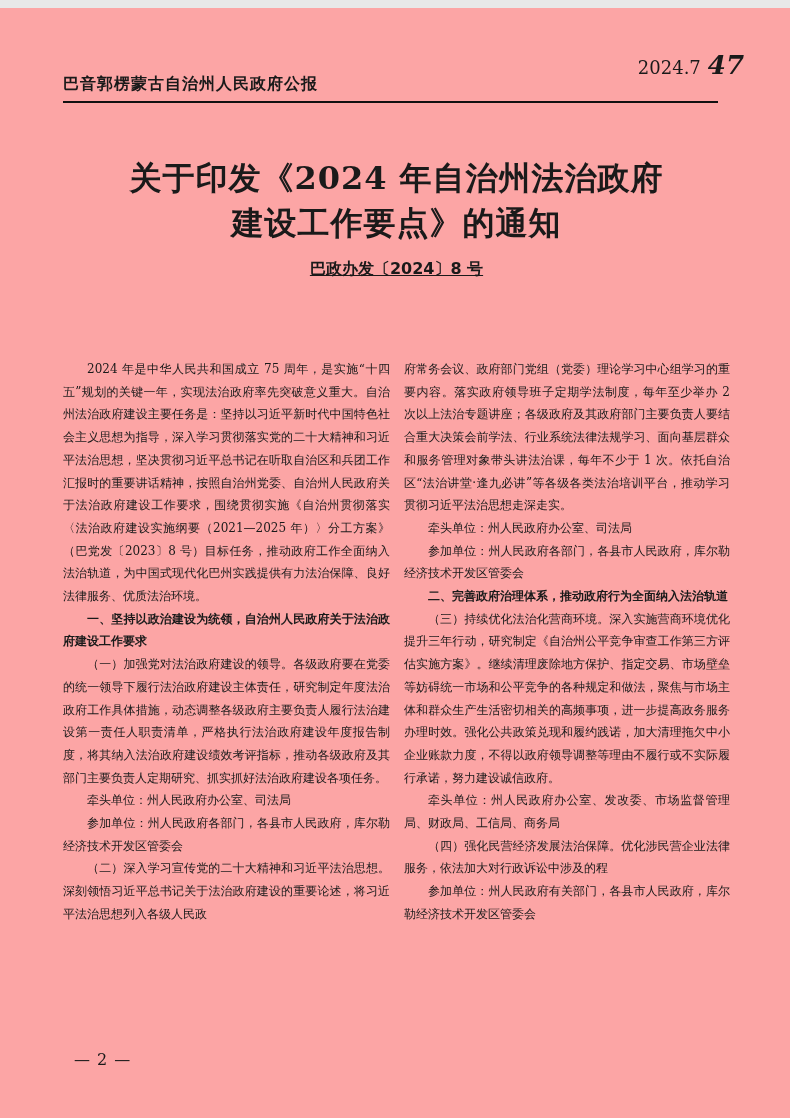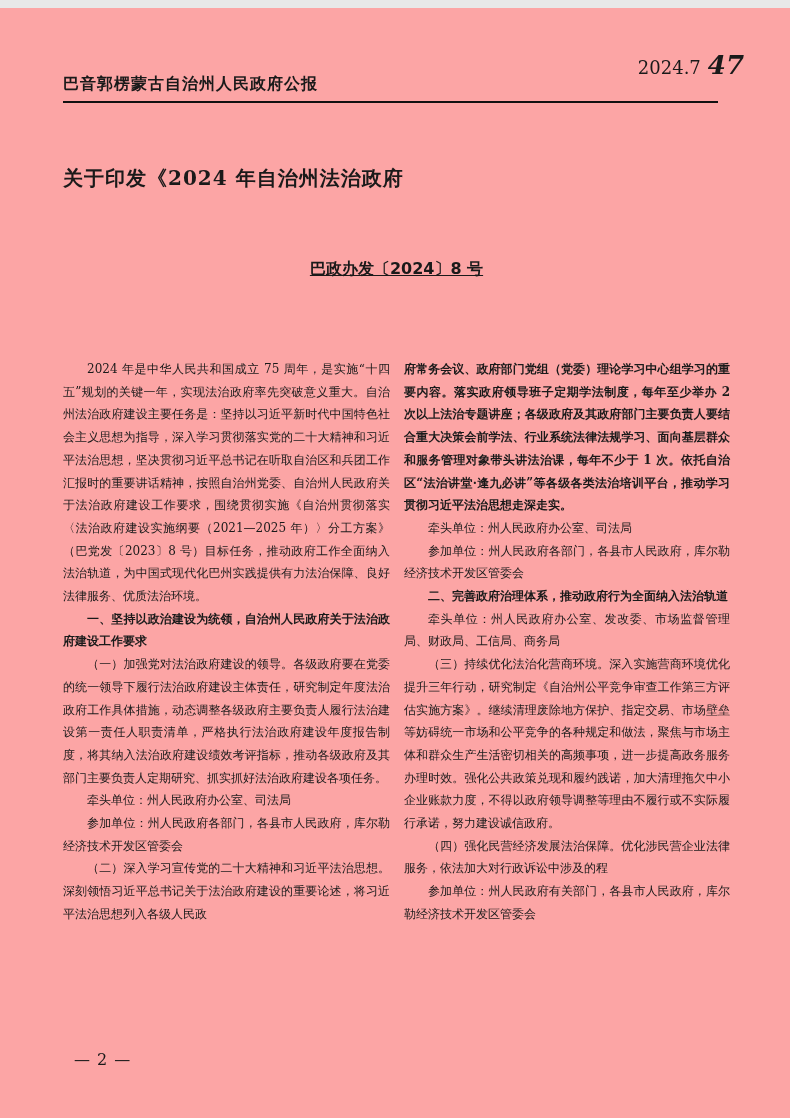--- a/index.html
+++ b/index.html
@@ -54,24 +54,24 @@
     height: 2px;
     background: #111;
   }
 
   
   .doc-title {
     position: absolute;
     left: 63px;
     width: 667px;
     top: 148px;
-    text-align: left;
+    text-align: center;
     font-family: "DejaVu Serif", "Liberation Serif", serif;
     font-weight: bold;
-    font-size: 20px;
+    font-size: 32px;
     line-height: 45px;
     letter-spacing: 1px;
   }
   .doc-number {
     position: absolute;
     left: 63px;
     width: 667px;
     top: 251px;
     text-align: center;
     font-family: "DejaVu Sans", "Liberation Sans", sans-serif;
@@ -102,21 +102,21 @@
   }
   .col { width: 327px; }
   .col-right { width: 326px; }
   .col p {
     font-size: 12px;
     line-height: 22.7px;
     text-align: justify;
     font-family: "DejaVu Serif", "Liberation Serif", serif;
   }
   .p-indent { text-indent: 2em; }
-  .p-cont { text-indent: 0; font-weight: bold; }
+  .p-cont { text-indent: 0; }
   .p-heading {
     text-indent: 2em;
     font-weight: bold;
     font-family: "DejaVu Sans", "Liberation Sans", sans-serif;
   }
 
   
   .page-footer {
     position: absolute;
     left: 74px;
@@ -133,41 +133,42 @@
 
   <div class="masthead-name">巴音郭楞蒙古自治州人民政府公报</div>
   <div class="issue-block">
     <span class="issue-date">2024.7</span>
     <span class="issue-number">47</span>
   </div>
   <div class="header-rule"></div>
 
   <div class="doc-title">
     <div>关于印发《2024 年自治州法治政府</div>
+    <div>建设工作要点》的通知</div>
   </div>
 
   <div class="doc-number">巴政办发〔2024〕8 号</div>
 
 
   <div class="columns">
     <div class="col">
       <p class="p-indent">2024 年是中华人民共和国成立 75 周年，是实施“十四五”规划的关键一年，实现法治政府率先突破意义重大。自治州法治政府建设主要任务是：坚持以习近平新时代中国特色社会主义思想为指导，深入学习贯彻落实党的二十大精神和习近平法治思想，坚决贯彻习近平总书记在听取自治区和兵团工作汇报时的重要讲话精神，按照自治州党委、自治州人民政府关于法治政府建设工作要求，围绕贯彻实施《自治州贯彻落实〈法治政府建设实施纲要（2021—2025 年）〉分工方案》（巴党发〔2023〕8 号）目标任务，推动政府工作全面纳入法治轨道，为中国式现代化巴州实践提供有力法治保障、良好法律服务、优质法治环境。</p>
       <p class="p-heading">一、坚持以政治建设为统领，自治州人民政府关于法治政府建设工作要求</p>
       <p class="p-indent">（一）加强党对法治政府建设的领导。各级政府要在党委的统一领导下履行法治政府建设主体责任，研究制定年度法治政府工作具体措施，动态调整各级政府主要负责人履行法治建设第一责任人职责清单，严格执行法治政府建设年度报告制度，将其纳入法治政府建设绩效考评指标，推动各级政府及其部门主要负责人定期研究、抓实抓好法治政府建设各项任务。</p>
       <p class="p-indent">牵头单位：州人民政府办公室、司法局</p>
       <p class="p-indent">参加单位：州人民政府各部门，各县市人民政府，库尔勒经济技术开发区管委会</p>
       <p class="p-indent">（二）深入学习宣传党的二十大精神和习近平法治思想。深刻领悟习近平总书记关于法治政府建设的重要论述，将习近平法治思想列入各级人民政</p>
     </div>
     <div class="col col-right">
       <p class="p-cont">府常务会议、政府部门党组（党委）理论学习中心组学习的重要内容。落实政府领导班子定期学法制度，每年至少举办 2 次以上法治专题讲座；各级政府及其政府部门主要负责人要结合重大决策会前学法、行业系统法律法规学习、面向基层群众和服务管理对象带头讲法治课，每年不少于 1 次。依托自治区“法治讲堂·逢九必讲”等各级各类法治培训平台，推动学习贯彻习近平法治思想走深走实。</p>
       <p class="p-indent">牵头单位：州人民政府办公室、司法局</p>
       <p class="p-indent">参加单位：州人民政府各部门，各县市人民政府，库尔勒经济技术开发区管委会</p>
       <p class="p-heading">二、完善政府治理体系，推动政府行为全面纳入法治轨道</p>
+      <p class="p-indent">（三）持续优化法治化营商环境。深入实施营商环境优化提升三年行动，研究制定《自治州公平竞争审查工作第三方评估实施方案》。继续清理废除地方保护、指定交易、市场壁垒等妨碍统一市场和公平竞争的各种规定和做法，聚焦与市场主体和群众生产生活密切相关的高频事项，进一步提高政务服务办理时效。强化公共政策兑现和履约践诺，加大清理拖欠中小企业账款力度，不得以政府领导调整等理由不履行或不实际履行承诺，努力建设诚信政府。</p>
       <p class="p-indent">牵头单位：州人民政府办公室、发改委、市场监督管理局、财政局、工信局、商务局</p>
-      <p class="p-indent">（三）持续优化法治化营商环境。深入实施营商环境优化提升三年行动，研究制定《自治州公平竞争审查工作第三方评估实施方案》。继续清理废除地方保护、指定交易、市场壁垒等妨碍统一市场和公平竞争的各种规定和做法，聚焦与市场主体和群众生产生活密切相关的高频事项，进一步提高政务服务办理时效。强化公共政策兑现和履约践诺，加大清理拖欠中小企业账款力度，不得以政府领导调整等理由不履行或不实际履行承诺，努力建设诚信政府。</p>
       <p class="p-indent">（四）强化民营经济发展法治保障。优化涉民营企业法律服务，依法加大对行政诉讼中涉及的程</p>
       <p class="p-indent">参加单位：州人民政府有关部门，各县市人民政府，库尔勒经济技术开发区管委会</p>
     </div>
   </div>
 
   <div class="page-footer">— 2 —</div>
 
 </div>
 
 </body></html>

